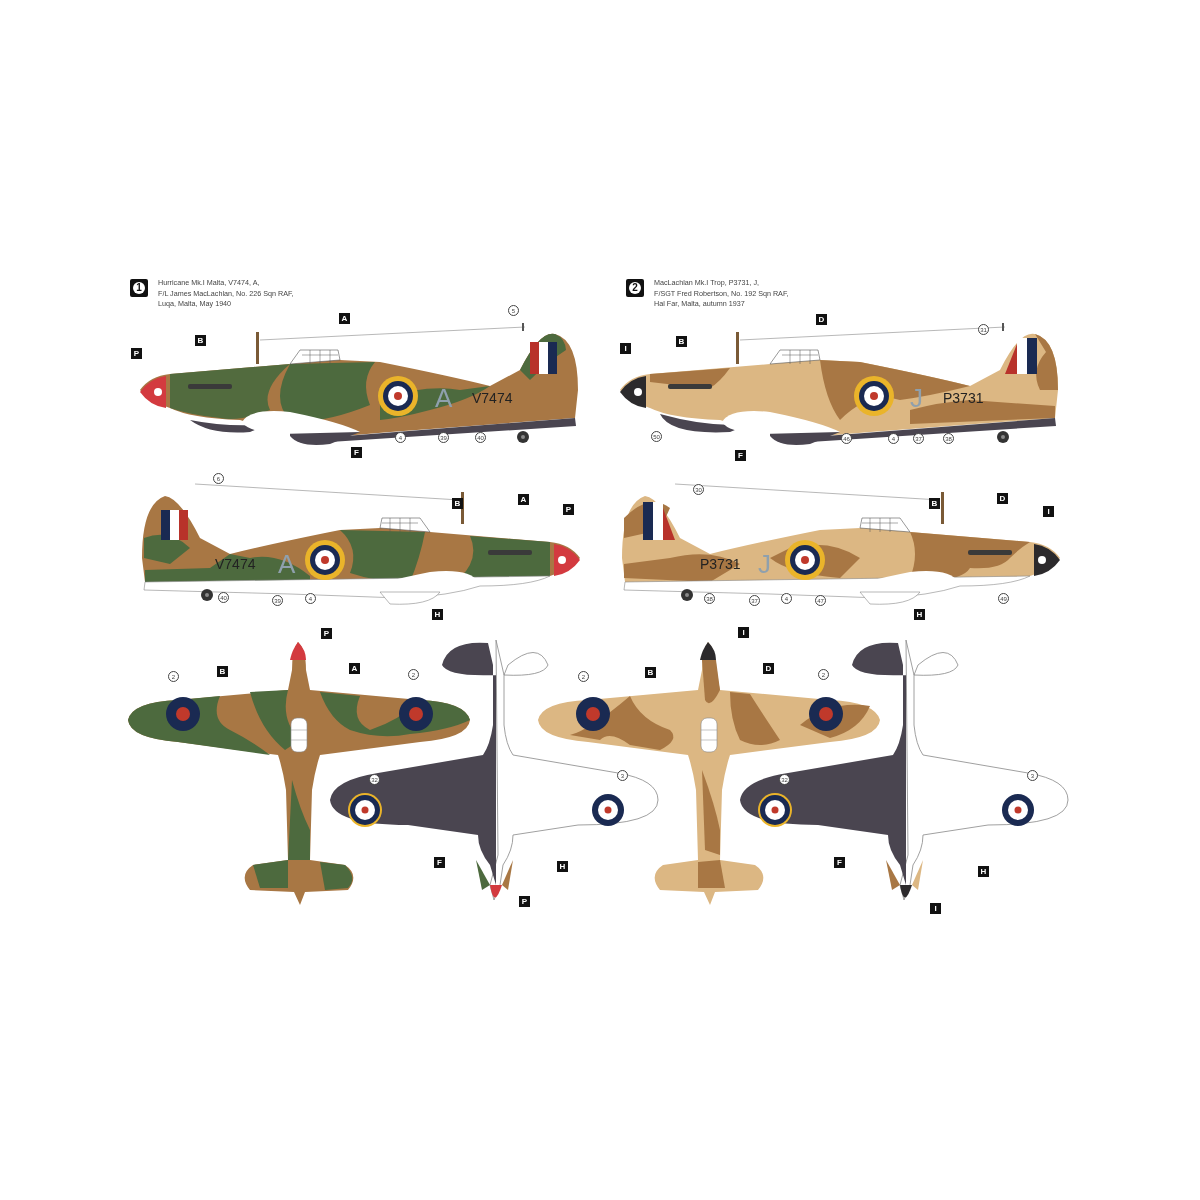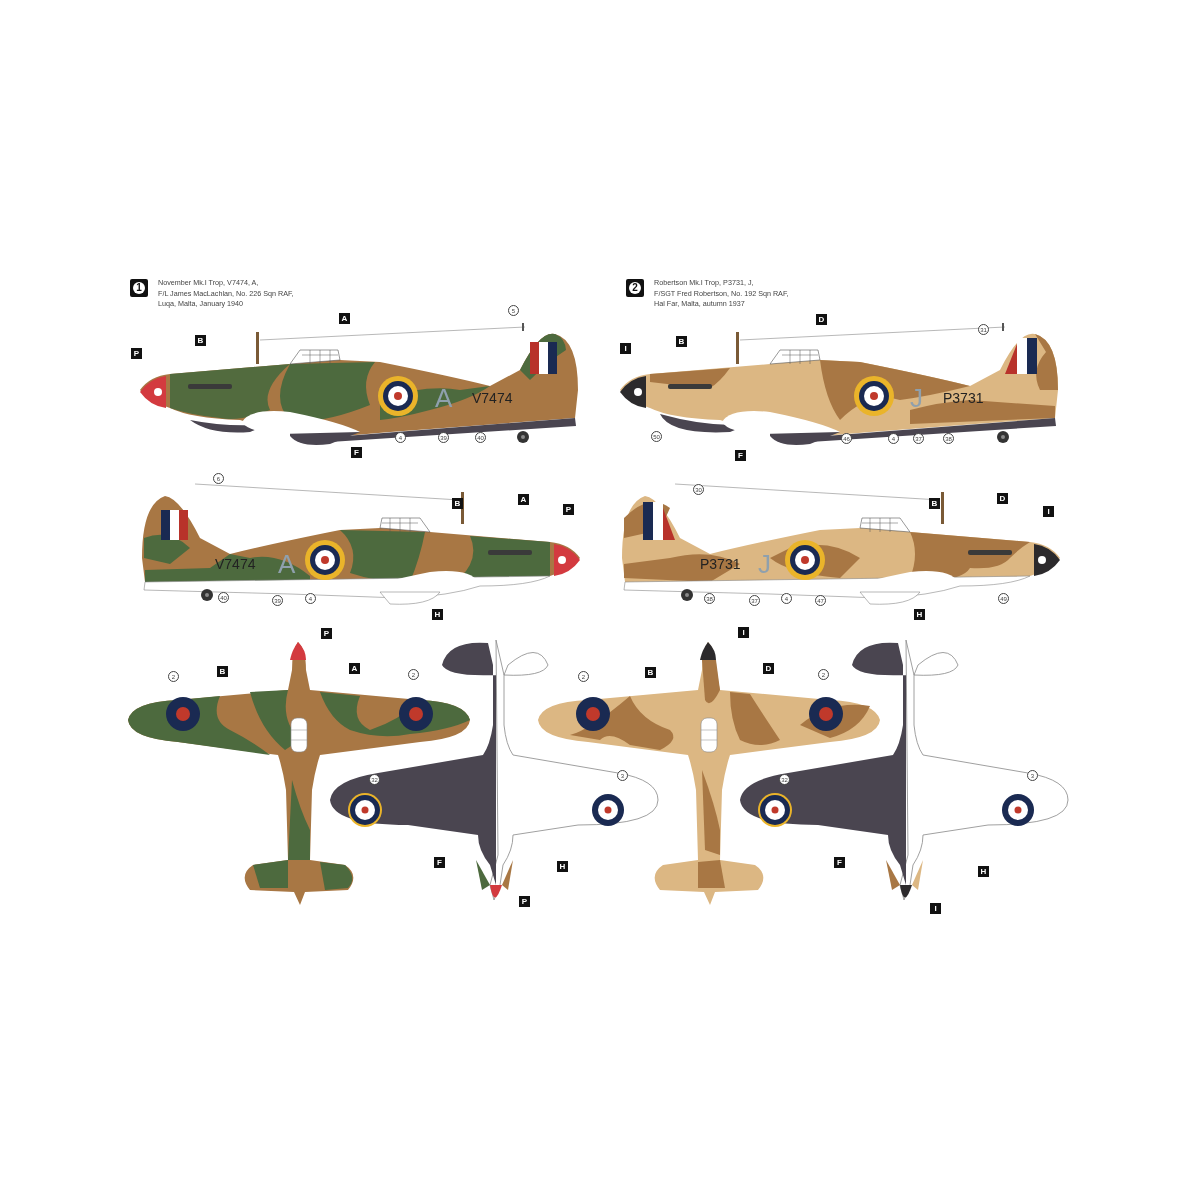--- a/index.html
+++ b/index.html
@@ -14,31 +14,31 @@
   .num { position:absolute; width:11px; height:11px; border:1px solid #444; border-radius:50%; background:#fff; color:#444; font-size:6px; display:flex; align-items:center; justify-content:center; box-sizing:border-box; }
 </style>
 </head>
 <body>
 
 <div class="caption" style="left:130px;top:278px;">
   <div class="badge">
       <span>1</span>
     </div>
   <div class="lines">
-    <div>November Mk.I Trop, V7474, A,</div>
+    <div>Hurricane Mk.I Malta, V7474, A,</div>
     <div>F/L James MacLachlan, No. 226 Sqn RAF,</div>
-    <div>Luqa, Malta, January 1940</div>
+    <div>Luqa, Malta, May 1940</div>
   </div>
 </div>
 <div class="caption" style="left:626px;top:278px;">
   <div class="badge">
       <span>2</span>
     </div>
   <div class="lines">
-    <div>Robertson Mk.I Trop, P3731, J,</div>
+    <div>MacLachlan Mk.I Trop, P3731, J,</div>
     <div>F/SGT Fred Robertson, No. 192 Sqn RAF,</div>
     <div>Hal Far, Malta, autumn 1937</div>
   </div>
 </div>
 
 <svg class="view" style="left:130px;top:310px;" width="460" height="150" viewBox="0 0 460 150">
   <line x1="130" y1="30" x2="395" y2="17" stroke="#888" stroke-width="0.6"></line>
   <rect x="126" y="22" width="3" height="32" fill="#7a5a36"></rect>
   <rect x="392" y="13" width="2" height="8" fill="#555"></rect>
 

